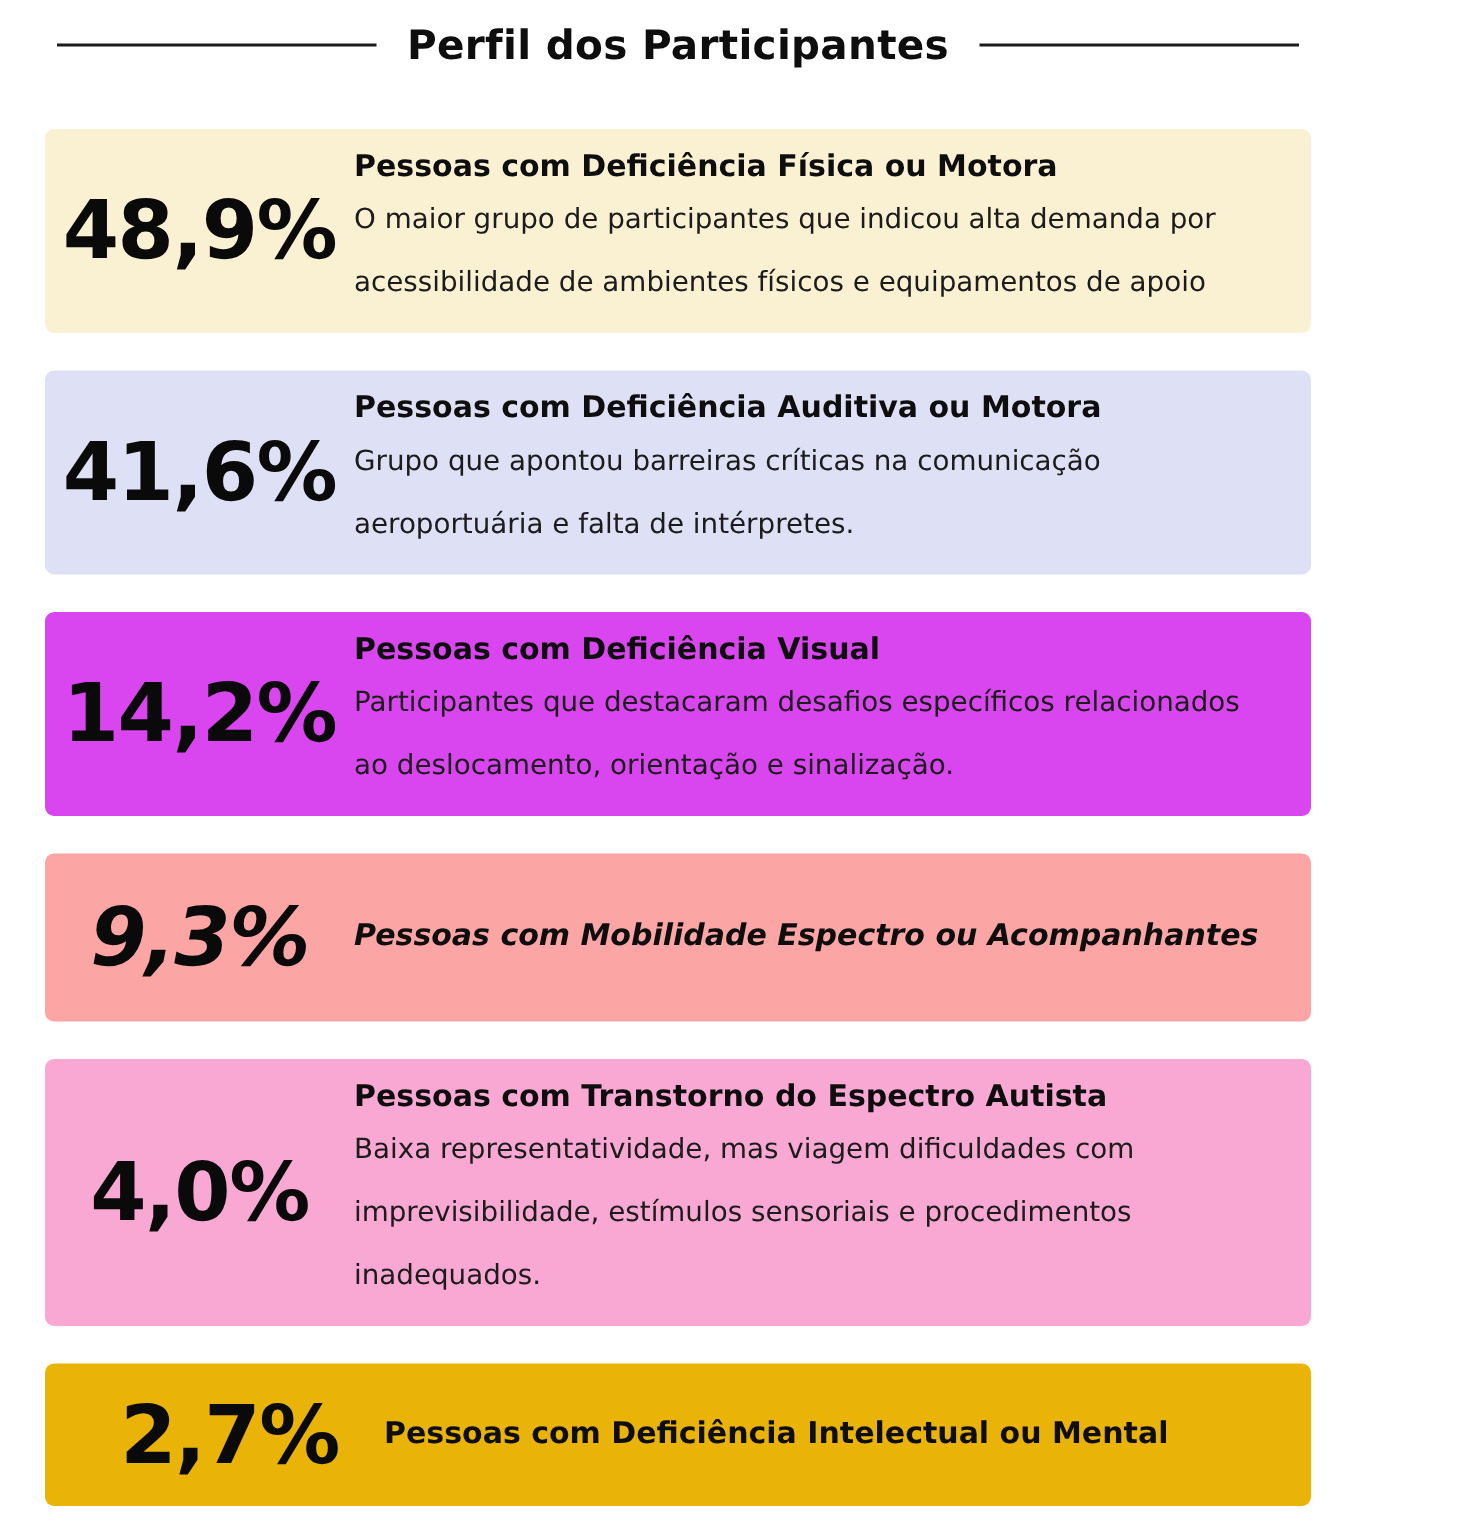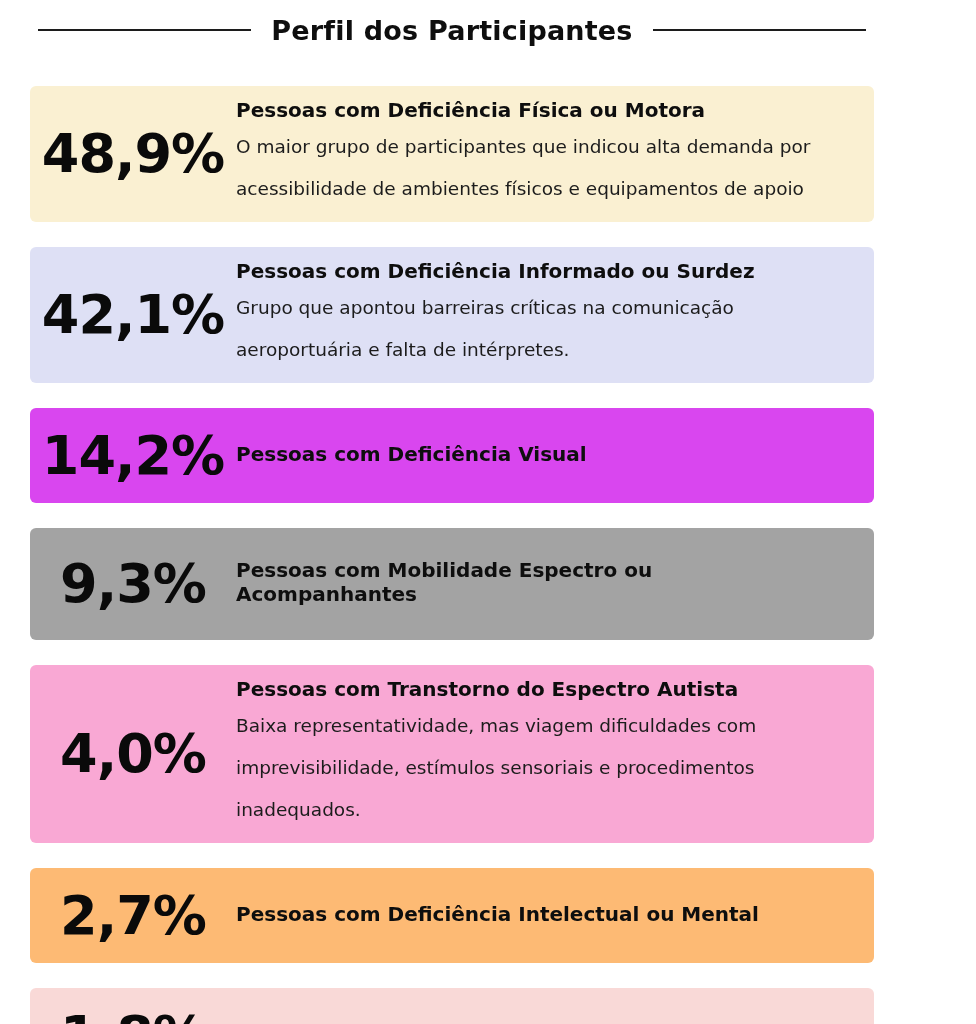--- a/index.html
+++ b/index.html
@@ -91,51 +91,52 @@
   <div class="cards" id="cards">
     <div class="card" style="background: rgb(250, 240, 210);">
       <div class="card-value">48,9%</div>
       <div class="card-text">
         <div class="card-title">Pessoas com Deficiência Física ou Motora</div>
         <div class="card-desc">O maior grupo de participantes que indicou alta demanda por acessibilidade de ambientes físicos e equipamentos de apoio</div>
       </div>
     </div>
 
     <div class="card" style="background: rgb(222, 224, 245);">
-      <div class="card-value">42,1%</div>
+      <div class="card-value">41,6%</div>
       <div class="card-text">
-        <div class="card-title">Pessoas com Deficiência Informado ou Surdez</div>
+        <div class="card-title">Pessoas com Deficiência Auditiva ou Motora</div>
         <div class="card-desc">Grupo que apontou barreiras críticas na comunicação aeroportuária e falta de intérpretes.</div>
       </div>
     </div>
 
     <div class="card" style="background: #d946ef;">
       <div class="card-value">14,2%</div>
       <div class="card-text">
         <div class="card-title">Pessoas com Deficiência Visual</div>
+        <div class="card-desc">Participantes que destacaram desafios específicos relacionados ao deslocamento, orientação e sinalização.</div>
       </div>
     </div>
 
-    <div class="card" style="background: #a3a3a3;">
+    <div class="card" style="background: #fca5a5; font-style: italic;">
       <div class="card-value">9,3%</div>
       <div class="card-text">
         <div class="card-title">Pessoas com Mobilidade Espectro ou Acompanhantes</div>
 
       </div>
     </div>
 
     <div class="card" style="background: #f9a8d4;">
       <div class="card-value">4,0%</div>
       <div class="card-text">
         <div class="card-title">Pessoas com Transtorno do Espectro Autista</div>
         <div class="card-desc">Baixa representatividade, mas viagem dificuldades com imprevisibilidade, estímulos sensoriais e procedimentos inadequados.</div>
       </div>
     </div>
 
-    <div class="card" style="background: #fdba74;">
+    <div class="card" style="background: #eab308; padding-left: 20px;">
       <div class="card-value">2,7%</div>
       <div class="card-text">
         <div class="card-title">Pessoas com Deficiência Intelectual ou Mental</div>
       </div>
     </div>
 
     <div class="card" style="background: rgb(249, 217, 215); text-decoration: underline;">
       <div class="card-value">1,8%</div>
       <div class="card-text">
         <div class="card-title">Não Informado</div>

